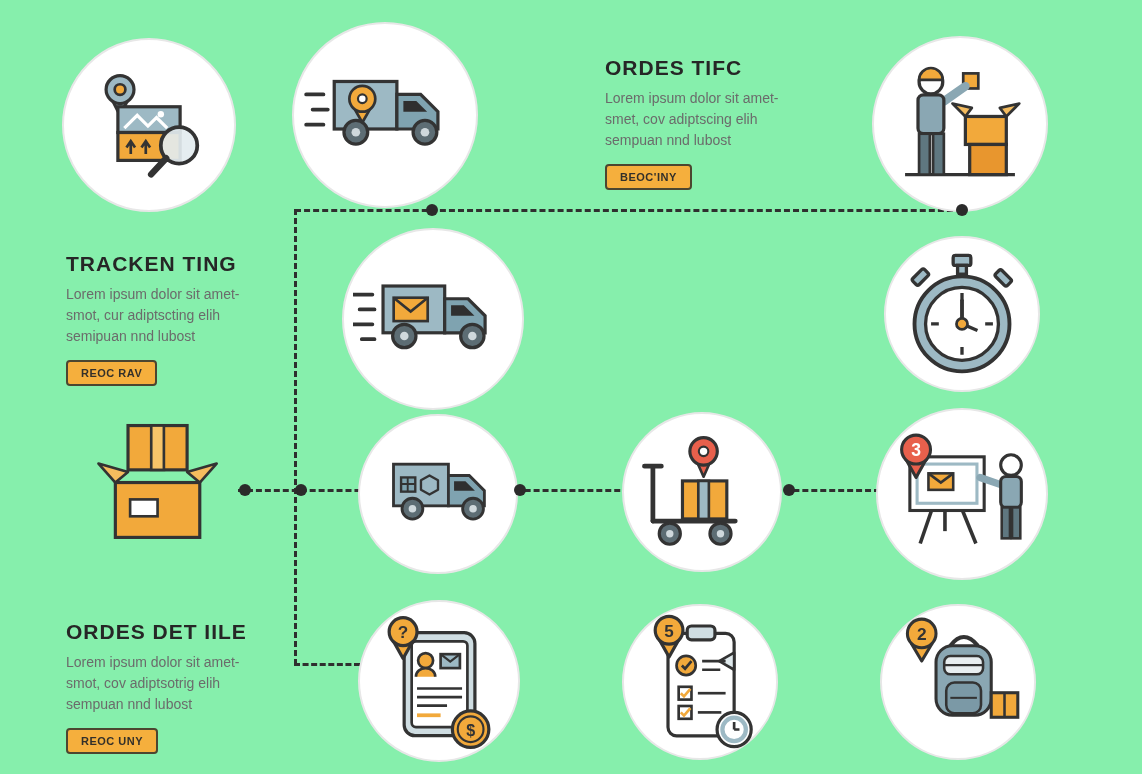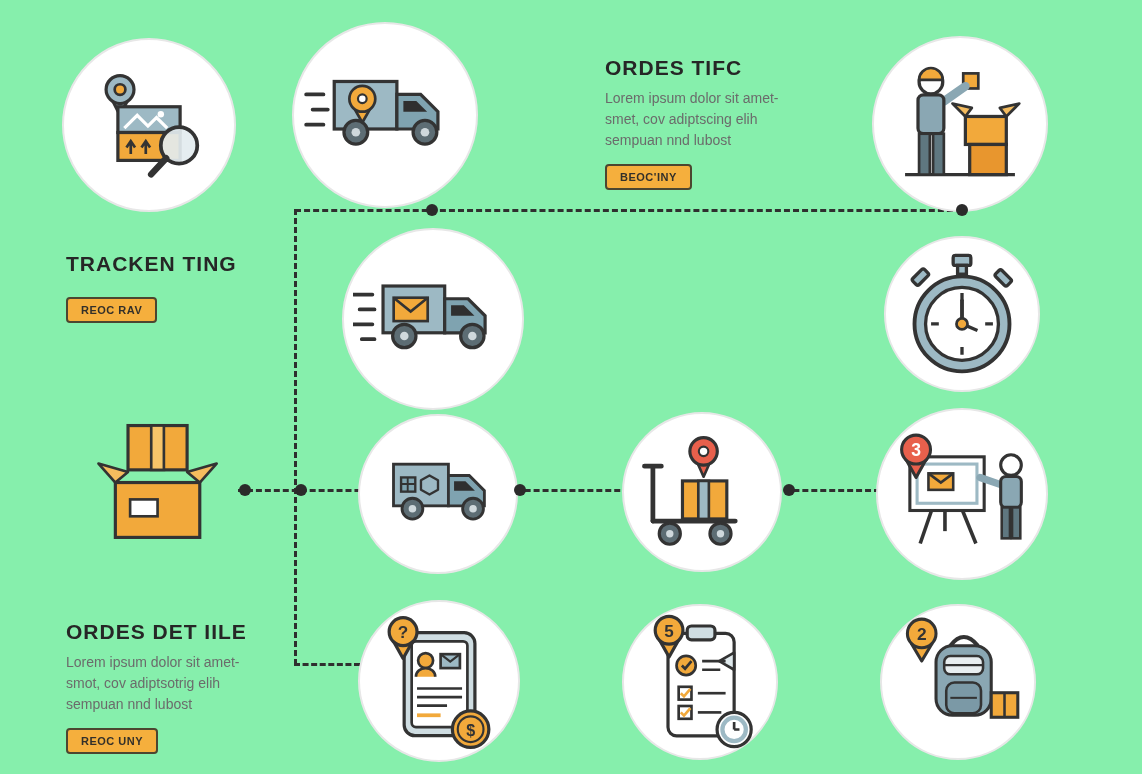--- a/index.html
+++ b/index.html
@@ -97,20 +97,21 @@
       <rect x="27" y="74" width="10" height="38" fill="#5f7780" stroke="#333" stroke-width="2.5"></rect>
       <rect x="40" y="74" width="10" height="38" fill="#5f7780" stroke="#333" stroke-width="2.5"></rect>
     </svg>
   </div>
 
   <div class="dot" style="left:432px;top:210px;"></div>
   <div class="dot" style="left:962px;top:210px;"></div>
 
   <div class="tblock" style="left:66px;top:252px;">
     <h2>TRACKEN TING</h2>
+    <p>Lorem ipsum dolor sit amet- smot, cur adiptscting elih semipuan nnd lubost</p>
     <button class="btn">REOC RAV</button>
   </div>
 
   <div class="circle" style="left:342px;top:228px;width:178px;height:178px;">
     <svg viewBox="0 0 150 95" width="160" height="101">
       <path d="M0,24 h18 M6,38 h14 M0,52 h18 M8,66 h12" stroke="#333" stroke-width="3.5" stroke-linecap="round"></path>
       <rect x="28" y="16" width="58" height="44" fill="#9db9c4" stroke="#333" stroke-width="3"></rect>
       <rect x="38" y="27" width="32" height="22" fill="#f2a93b" stroke="#333" stroke-width="2.5"></rect>
       <path d="M38,27 l16,13 16,-13" fill="none" stroke="#333" stroke-width="2.5"></path>
       <path d="M86,28 h22 l16,16 v16 h-38 z" fill="#7fa3b0" stroke="#333" stroke-width="3"></path>

